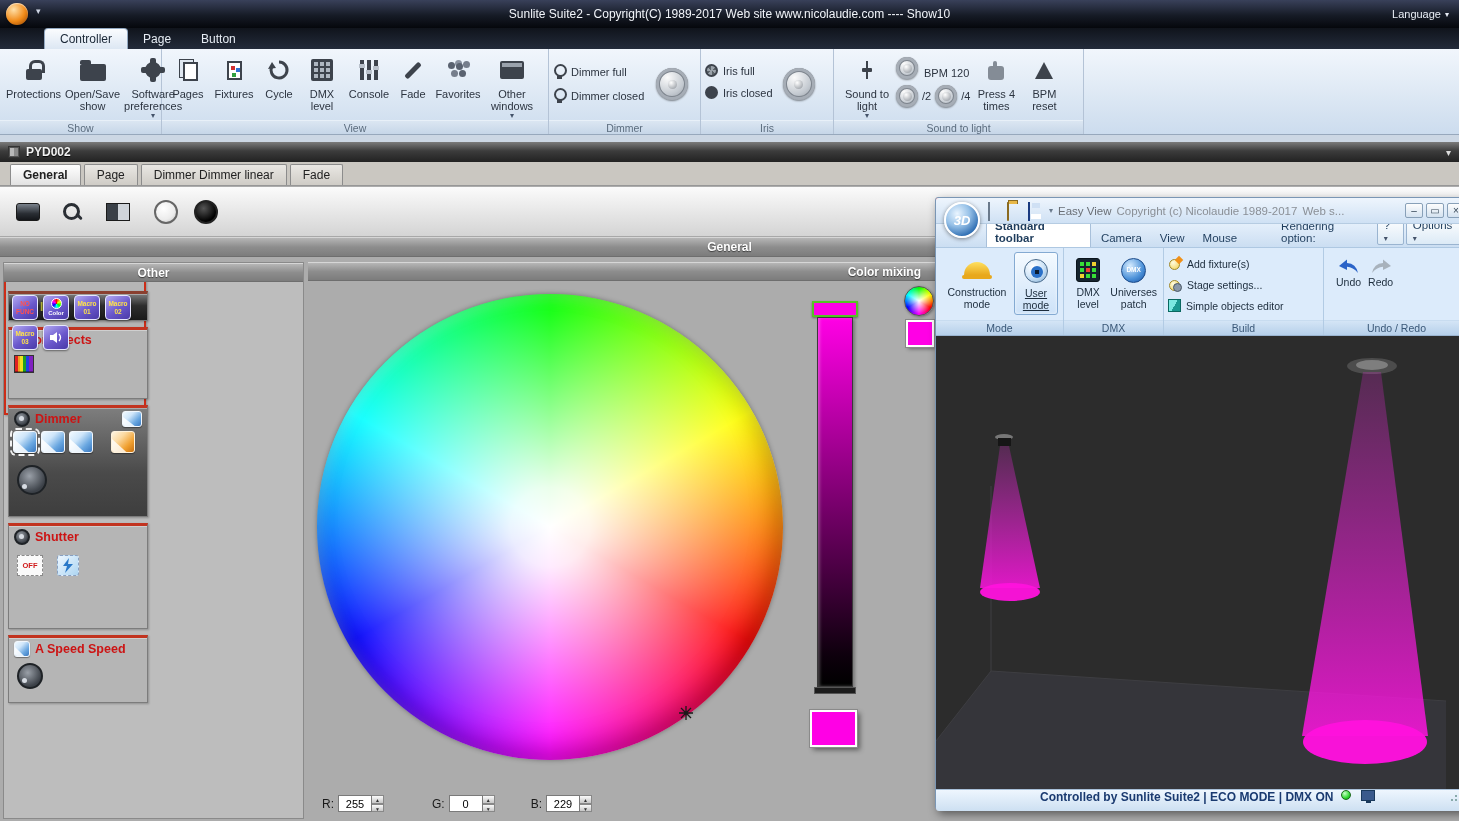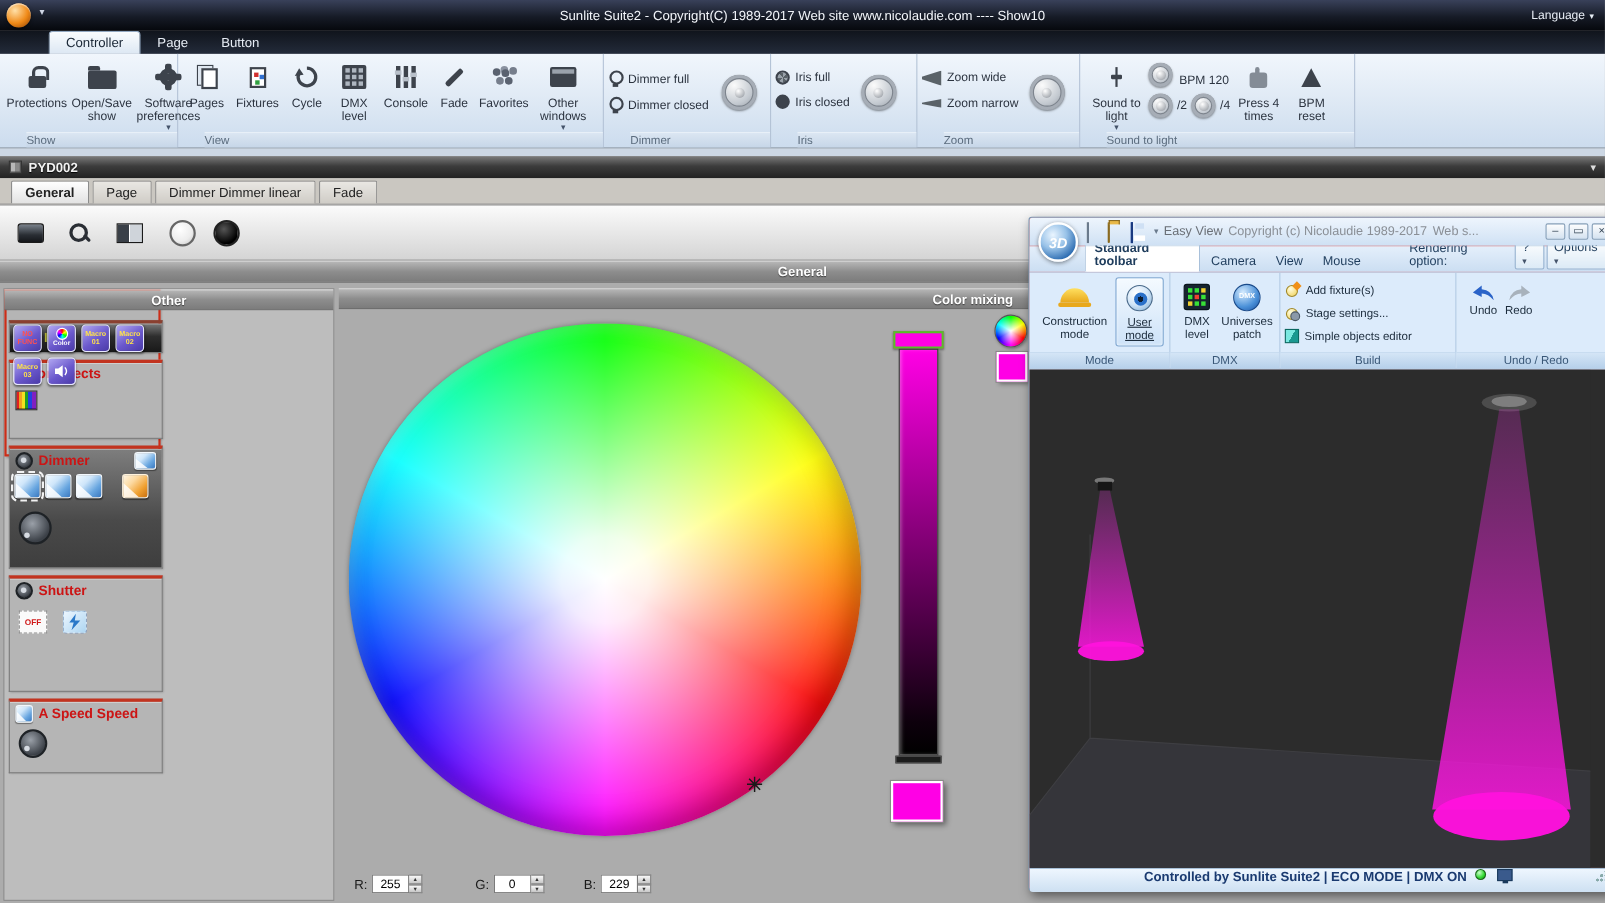--- a/index.html
+++ b/index.html
@@ -24,22 +24,22 @@
   .ribtab { padding:3px 15px; font-size:12px; color:#e6ecf4; cursor:default; }
   .ribtab.active { background:linear-gradient(#fafcfe,#dce7f3); color:#1a2736;
     border:1px solid #93a9c2; border-bottom:none; border-radius:4px 4px 0 0; }
 
   
   .ribbon { position:absolute; left:0; top:49px; width:1459px; height:86px;
     background:linear-gradient(#f1f6fc,#dde8f4 55%,#ccdcee); border-bottom:1px solid #97a8bc;
     display:flex; }
   .rgroup { position:relative; height:100%; border-right:1px solid #b4c3d6; padding:3px 4px 16px; display:flex; align-items:flex-start; }
   .rgroup-label { position:absolute; left:0; right:0; bottom:0; height:14px; line-height:14px;
-    font-size:10.5px; color:#5b6c7e;
-    background:linear-gradient(#dbe6f2,#c6d6e8); border-top:1px solid #e8f0f8;margin-left:24px; }
+    text-align:center; font-size:10.5px; color:#5b6c7e;
+    background:linear-gradient(#dbe6f2,#c6d6e8); border-top:1px solid #e8f0f8; }
   .ritem { display:flex; flex-direction:column; align-items:center; font-size:11px; line-height:1.1;
     color:#2c3440; text-align:center; padding:2px 2px; }
   .ritem .ic { height:32px; display:flex; align-items:center; justify-content:center; margin-bottom:2px; }
   .caret { font-size:8px; color:#44536a; }
   .srow { display:flex; align-items:center; gap:5px; font-size:11px; color:#2c3440; white-space:nowrap; }
   .srows { display:flex; flex-direction:column; gap:9px; padding-top:12px; }
   .knob { border-radius:50%; position:relative;
     background:radial-gradient(circle at 36% 30%, #fbfbfb, #c3c9d0 55%, #80878f);
     box-shadow:inset 0 0 0 3px #a6adb6, inset 0 0 0 4px #7d848d, 0 1px 2px rgba(0,0,0,.45); }
   .knob::after { content:""; position:absolute; left:50%; top:50%; width:9px; height:9px; margin:-4.5px;
@@ -408,34 +408,20 @@
         </div>
       <div class="srow">
         <span class="i-irisx closed"></span>
         <span>Iris closed</span>
         </div>
     </div>
     <div style="margin:16px 0 0 10px" class="knob k32"></div>
     <div class="rgroup-label">Iris</div>
   </div>
 
-  <div class="rgroup" style="width:148px">
-    <div class="srows">
-      <div class="srow">
-        <span class="i-zoomw"></span>
-        <span>Zoom wide</span>
-        </div>
-      <div class="srow">
-        <span class="i-zoomn"></span>
-        <span>Zoom narrow</span>
-        </div>
-    </div>
-    <div style="margin:16px 0 0 10px" class="knob k32"></div>
-    <div class="rgroup-label">Zoom</div>
-  </div>
 
   <div class="rgroup" style="width:250px">
     <div class="ritem" style="width:58px">
       <span class="ic">
           <span class="i-faderx"></span>
         </span>
       <span>Sound to light</span>
       <span class="caret">▾</span>
     </div>
     <div style="display:flex;flex-direction:column;gap:6px;padding-top:5px">

